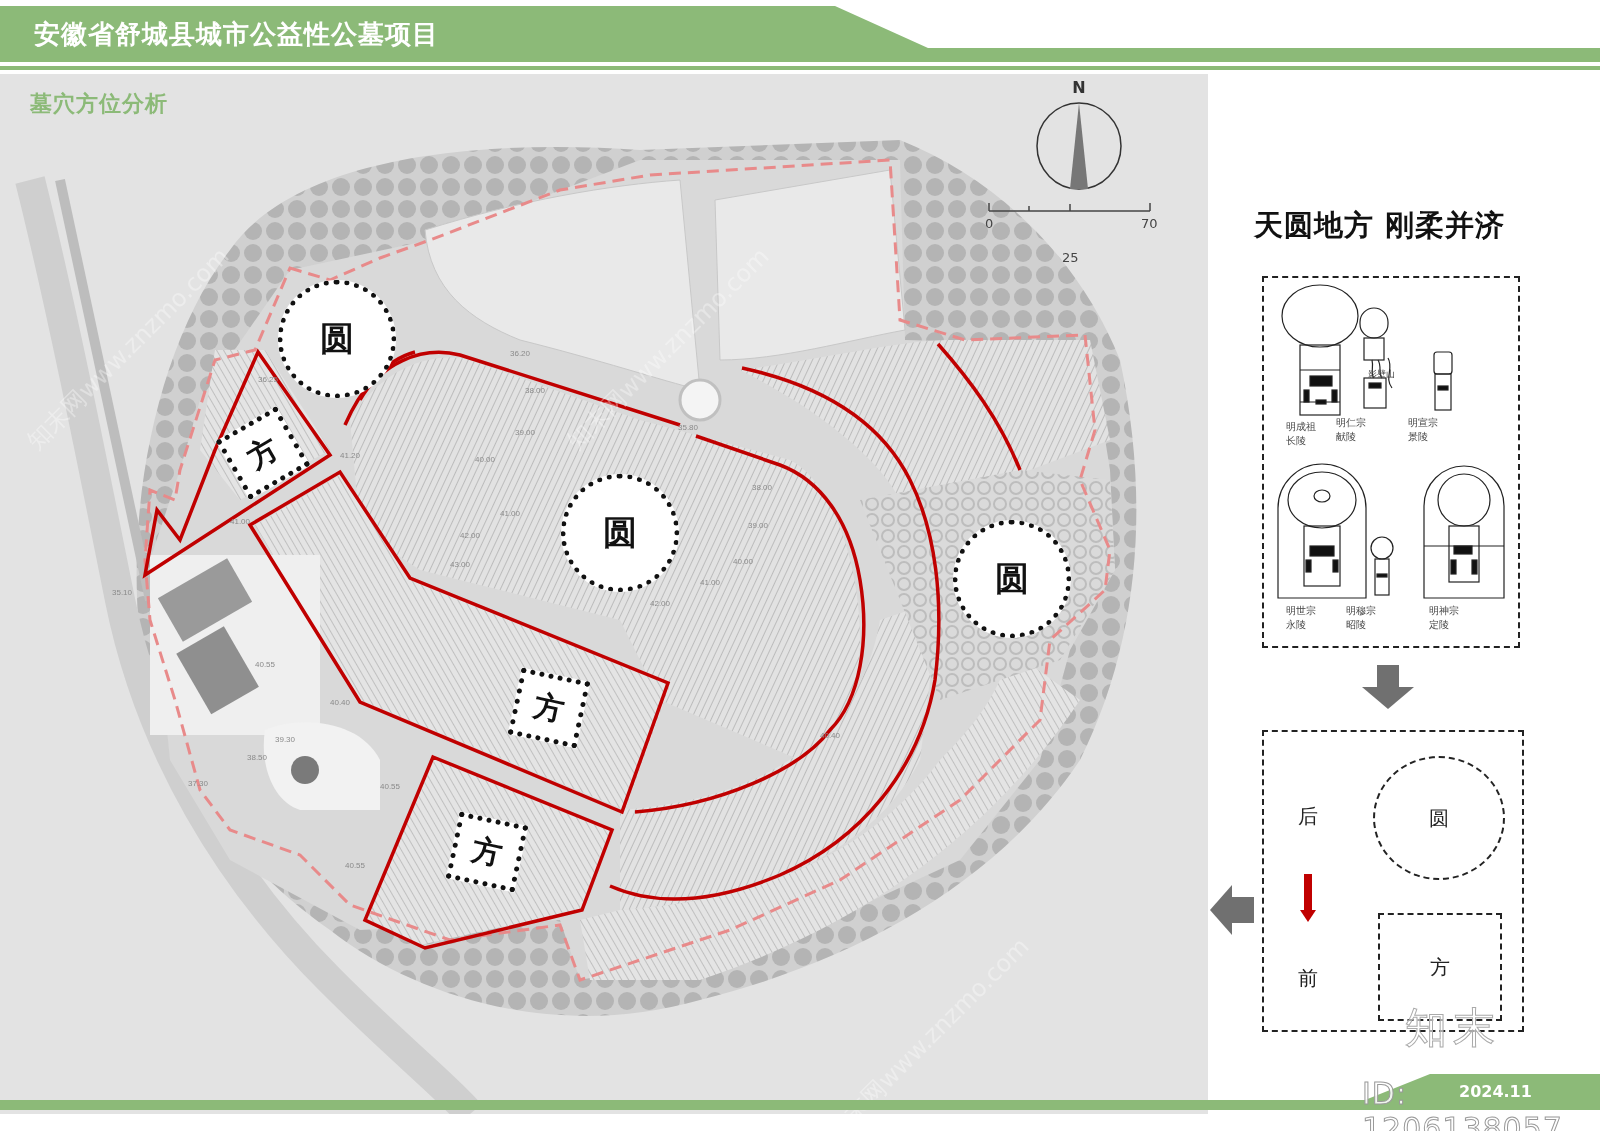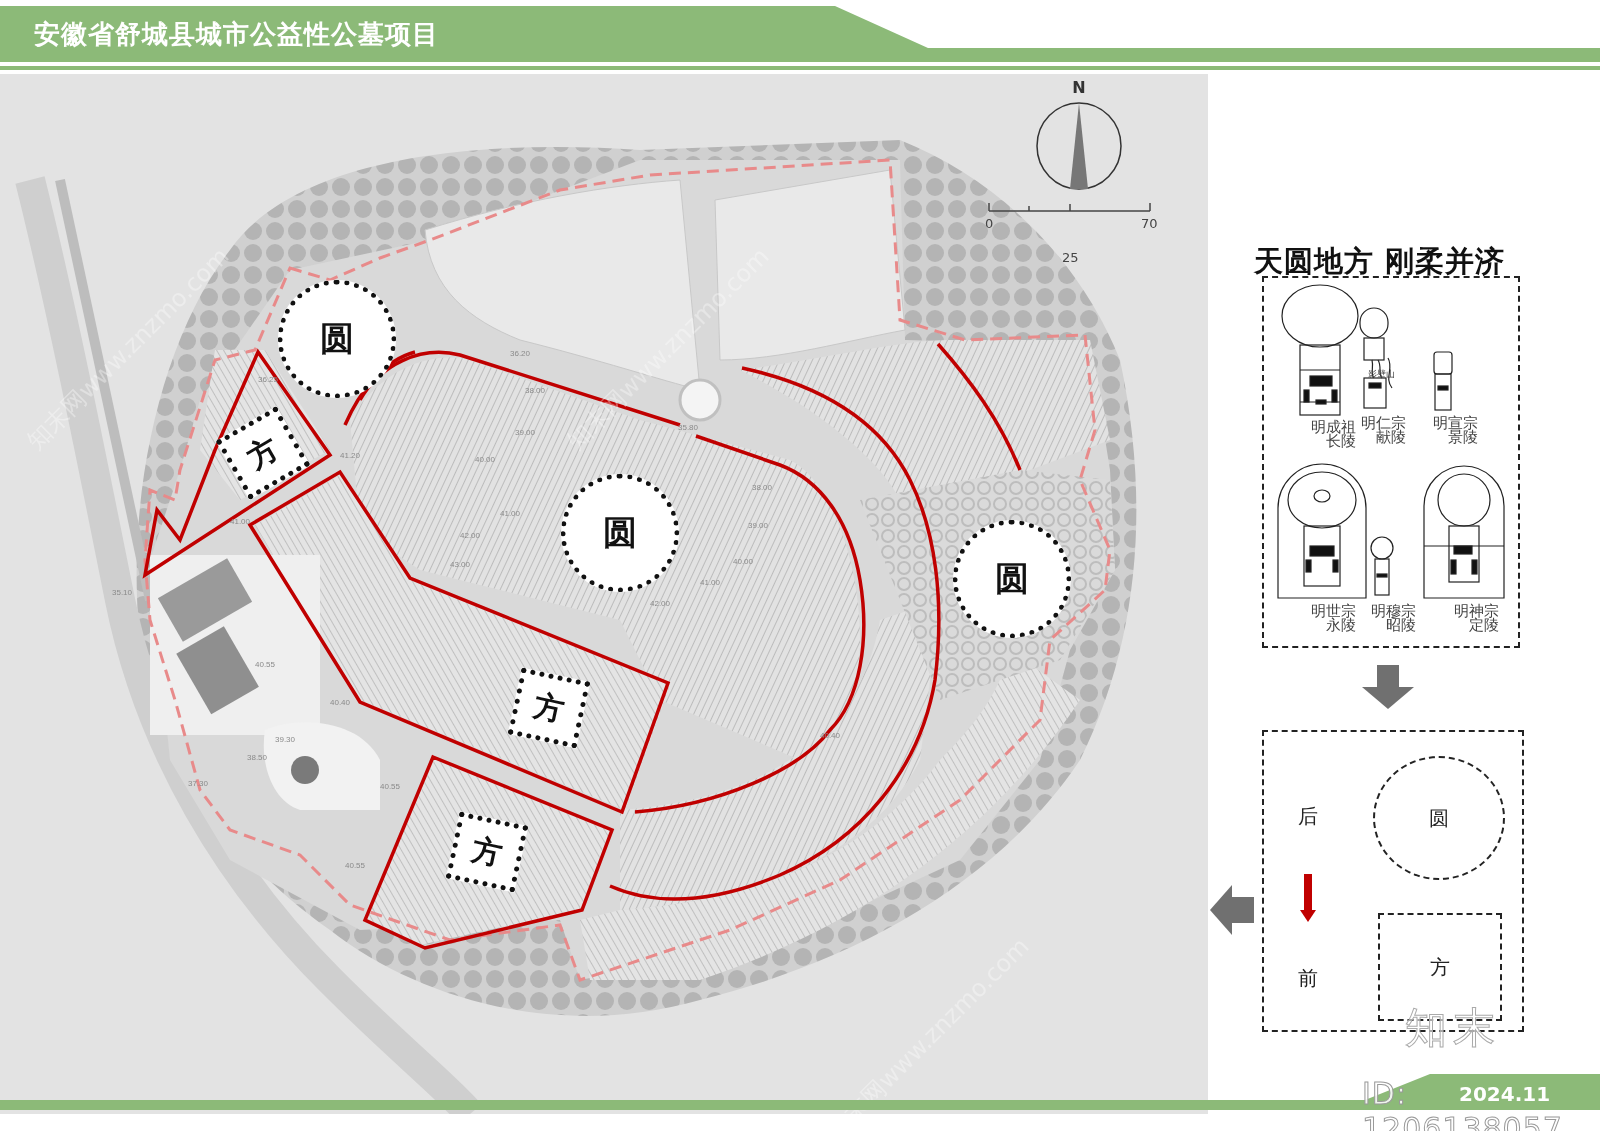--- a/index.html
+++ b/index.html
@@ -35,39 +35,39 @@
   .zone-label {
     position: absolute; display: flex; align-items: center; justify-content: center;
     background: #ffffff; border: 5px dotted #111; color: #111; font-weight: bold;
   }
   .zone-circle { border-radius: 50%; width: 118px; height: 118px; font-size: 34px; }
   .zone-square { width: 70px; height: 68px; font-size: 30px; }
 
   
   .right-panel { position: absolute; left: 1208px; top: 74px; width: 392px; height: 1040px; background: #ffffff; }
   .concept-title {
-    position: absolute; left: 1254px; top: 206px; font-size: 29px; font-weight: bold; color: #111; letter-spacing: 1px; margin-top: 36px;
+    position: absolute; left: 1254px; top: 206px; font-size: 29px; font-weight: bold; color: #111; letter-spacing: 1px;
   }
   .dash-box { position: absolute; border: 2px dashed #222; background: #fff; font-family: Liberation Serif, serif; }
   .ming-box { left: 1262px; top: 276px; width: 258px; height: 372px; }
   .ming-box svg { position: absolute; left: 0; top: 0; }
-  .tomb-cap { position: absolute; font-size: 15px; color: #444; text-align: right; line-height: 14px; width: 70px; }
+  .tomb-cap { position: absolute; font-size: 10px; color: #444; text-align: left; line-height: 14px; width: 70px; }
 
   .arrow-down { position: absolute; left: 1362px; top: 665px; }
   .arrow-left { position: absolute; left: 1210px; top: 885px; }
 
   .layout-box { left: 1262px; top: 730px; width: 262px; height: 302px; }
   .lb-text { position: absolute; font-size: 20px; color: #222; }
   .lb-circle { position: absolute; left: 1373px; top: 756px; width: 132px; height: 124px; border: 2px dashed #222; border-radius: 50%; display: flex; align-items: center; justify-content: center; font-size: 20px; color: #222; }
   .lb-square { position: absolute; left: 1378px; top: 913px; width: 124px; height: 108px; border: 2px dashed #222; display: flex; align-items: center; justify-content: center; font-size: 20px; color: #222; }
 
   
   .footer { position: absolute; left: 0; top: 1100px; width: 1600px; height: 31px; }
   .footer svg { position: absolute; left: 0; top: 0; }
-  .footer-date { position: absolute; left: 1459px; top: 1082px; font-size: 20px; font-weight: bold; color: #ffffff; }
+  .footer-date { position: absolute; left: 1459px; top: 1082px; font-size: 16px; font-weight: bold; color: #ffffff; }
 
   .watermark-id { position: absolute; left: 1362px; top: 1076px; font-size: 30px; color: rgba(255,255,255,0.85); -webkit-text-stroke: 1px #999; letter-spacing: 1px; }
   .watermark-logo { position: absolute; left: 1405px; top: 1000px; font-size: 42px; color: rgba(255,255,255,0.6); -webkit-text-stroke: 1px #aaa; letter-spacing: 6px; }
   .wm-diag { position: absolute; font-size: 24px; color: rgba(255,255,255,0.35); transform: rotate(-45deg); transform-origin: left top; white-space: nowrap; pointer-events: none; }
 </style>
 </head>
 <body>
 
 <div class="header">
   <svg width="1600" height="72">
@@ -165,20 +165,21 @@
       <text x="112" y="595">35.10</text>
       <text x="820" y="738">40.40</text>
     </g>
   </svg>
 
   <div class="wm-diag" style="left:20px;top:360px;">知末网www.znzmo.com</div>
   <div class="wm-diag" style="left:560px;top:360px;">知末网www.znzmo.com</div>
   <div class="wm-diag" style="left:820px;top:1050px;">知末网www.znzmo.com</div>
 
   <div class="section-title">
+    <div class="zh">墓穴方位分析</div>
   </div>
 
   <div class="compass">
     <div class="n">N</div>
     <svg width="90" height="100" style="position:absolute;left:0;top:16px;">
       <ellipse cx="43" cy="52" rx="42" ry="43" fill="none" stroke="#333" stroke-width="1.5"></ellipse>
       <polygon points="43,9 34,95 52,95" fill="#777"></polygon>
     </svg>
   </div>
 

